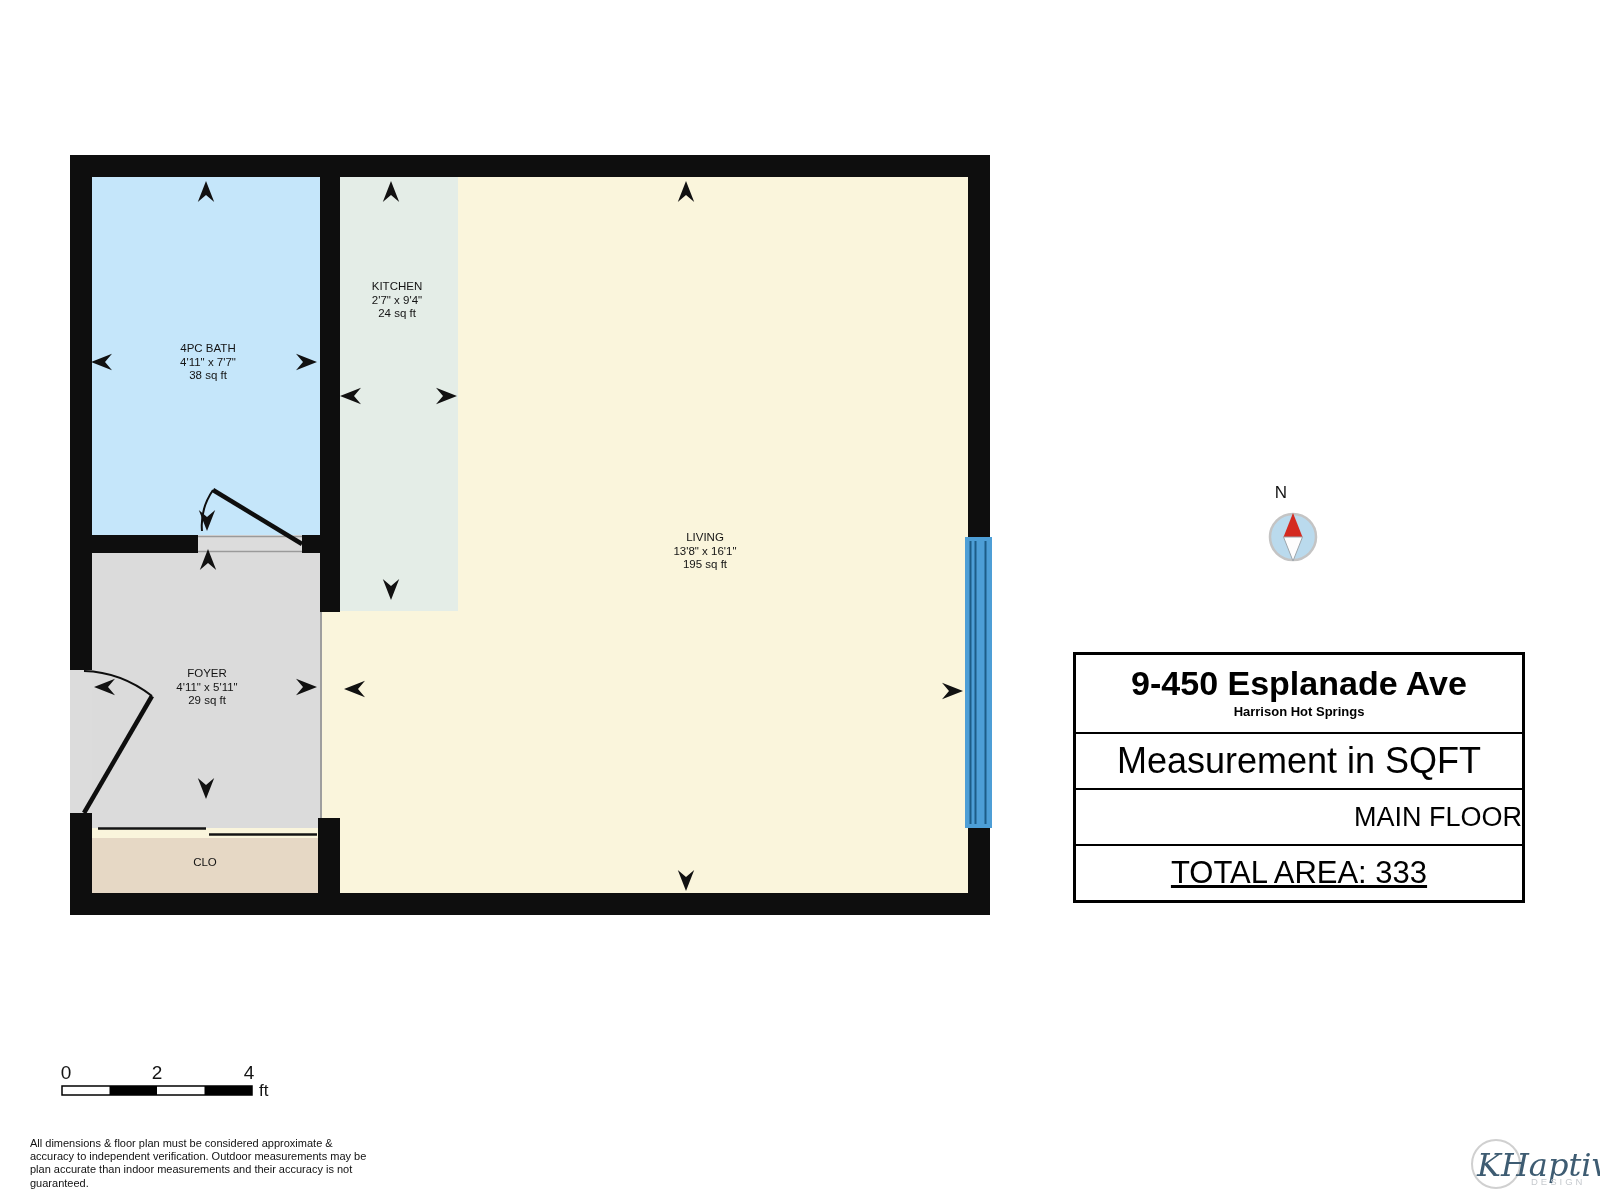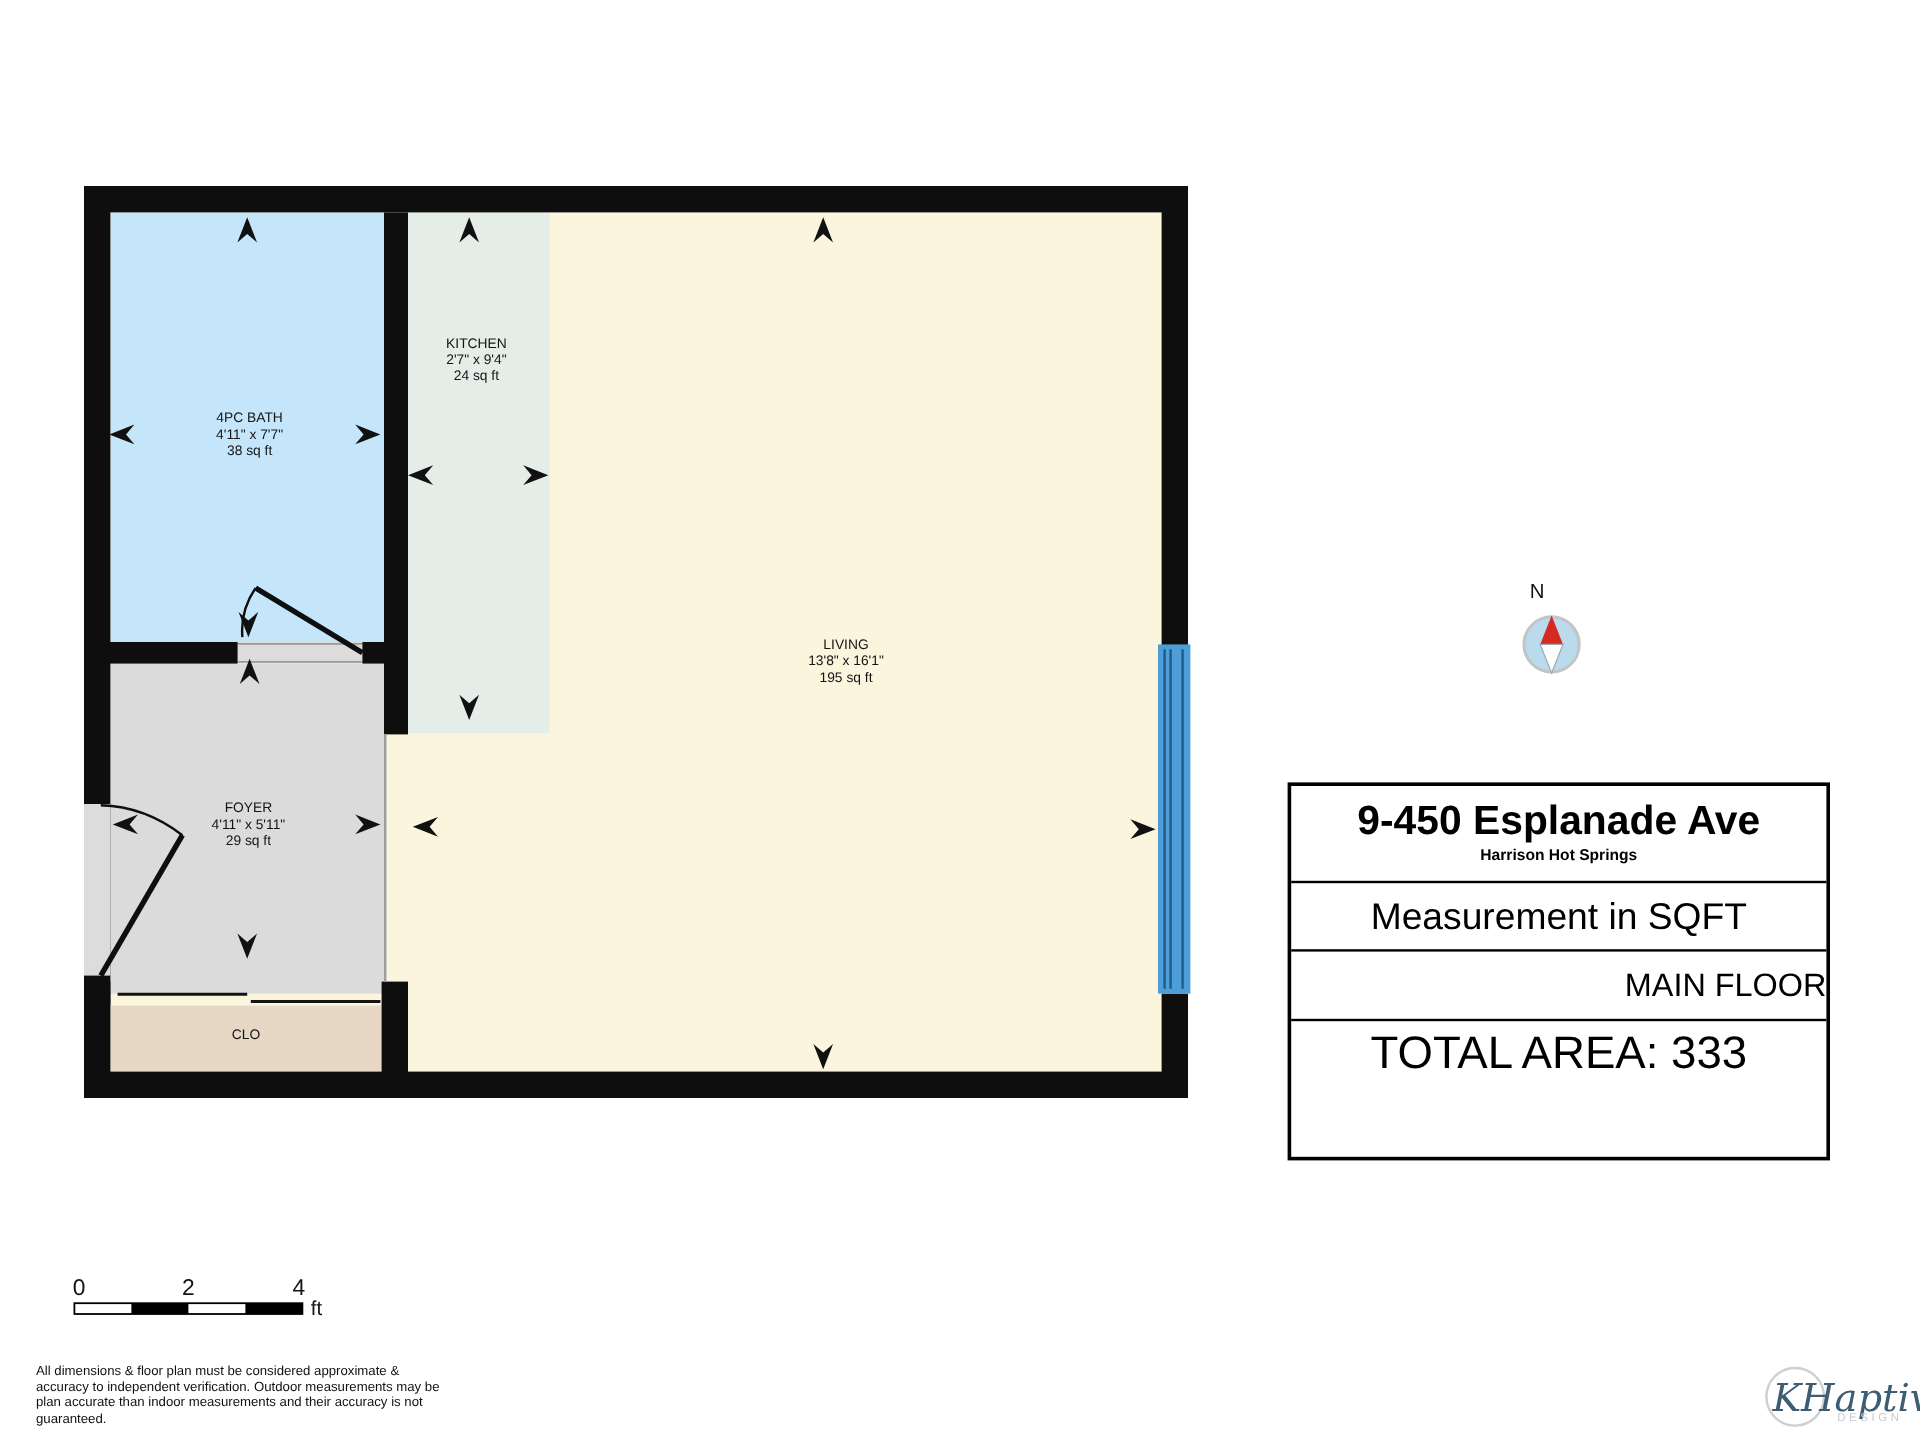--- a/index.html
+++ b/index.html
@@ -5,28 +5,28 @@
   html,body{margin:0;padding:0;background:#fff;}
   .stage{position:relative;width:1600px;height:1200px;background:#fff;overflow:hidden;
          font-family:"Liberation Sans",sans-serif;}
   .stage svg{position:absolute;left:0;top:0;}
   svg text{font-family:"Liberation Sans",sans-serif;fill:#141414;}
   .room-label{font-size:11.5px;}
   .tick-label{font-size:19px;}
   .ft-label{font-size:17px;}
   .n-label{font-size:17px;}
   
-  .infobox{position:absolute;left:1073px;top:652px;width:452px;height:315px;
+  .infobox{position:absolute;left:1073px;top:652px;width:452px;height:251px;
            border:3px solid #000;box-sizing:border-box;background:#fff;
            display:flex;flex-direction:column;text-align:center;color:#000;}
   .ib-row{box-sizing:border-box;display:flex;flex-direction:column;justify-content:center;}
   .ib-row1{height:79px;}
-  .ib-row2{height:57px;border-top:2px solid #000;font-size:31px;}
+  .ib-row2{height:57px;border-top:2px solid #000;font-size:36px;}
   .ib-row3{height:58px;border-top:2px solid #000;font-size:27px;align-items:flex-end;}
-  .ib-row4{height:57px;border-top:2px solid #000;font-size:38px;}
+  .ib-row4{height:57px;border-top:2px solid #000;font-size:31px;text-decoration:underline;}
   .ib-address{font-size:34px;font-weight:bold;line-height:36px;}
   .ib-city{font-size:13px;font-weight:bold;line-height:22px;}
   
   .disclaimer{position:absolute;left:30px;top:1137px;font-size:11px;line-height:13.2px;color:#111;}
   
   .logo-circle{position:absolute;left:1471px;top:1139px;width:50px;height:50px;
                border:2px solid #D0D0D0;border-radius:50%;box-sizing:border-box;background:transparent;}
   .logo-script{position:absolute;left:1477px;top:1146px;font-family:"DejaVu Serif",serif;
                font-style:italic;font-size:32px;color:#3E5C72;white-space:nowrap;}
   .logo-sub{position:absolute;left:1531px;top:1176px;font-size:9.5px;letter-spacing:3px;color:#C6CACE;}

